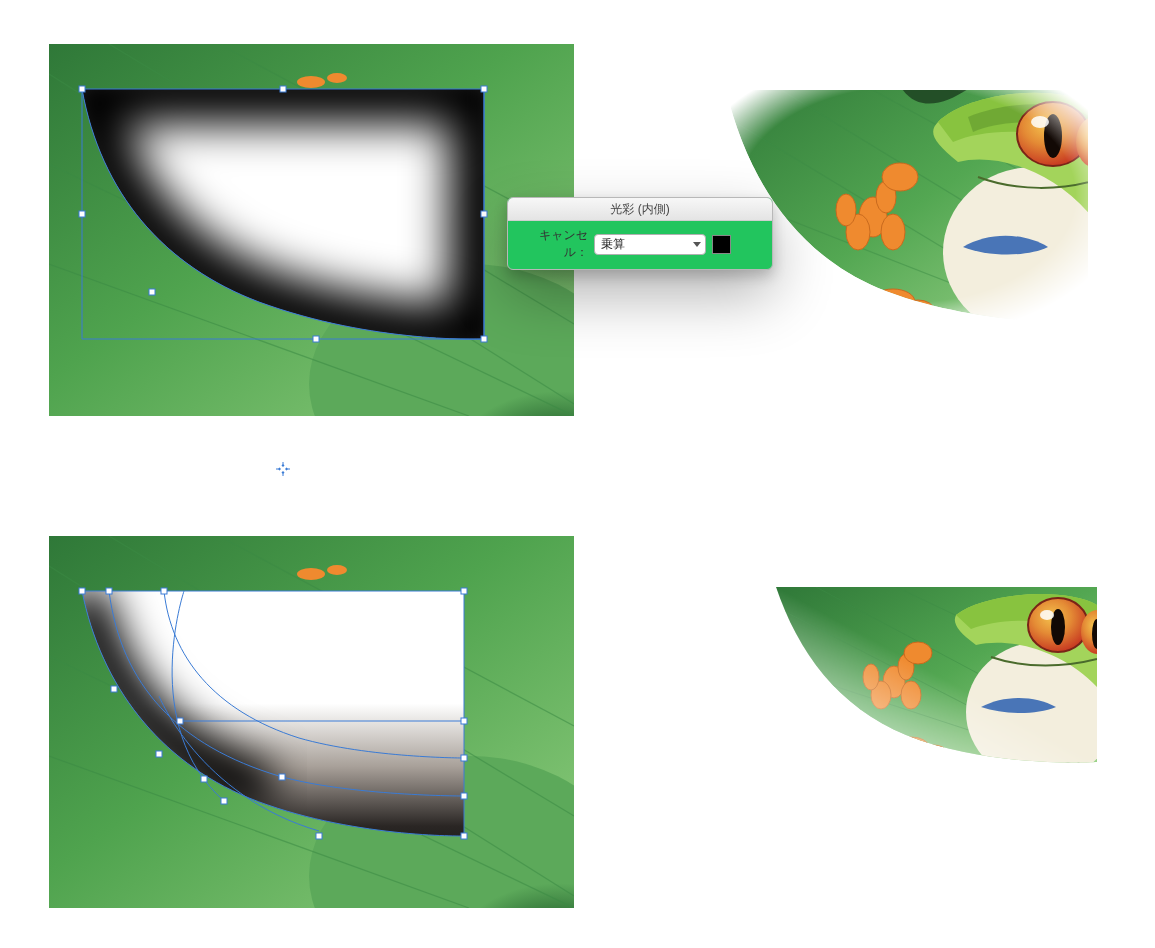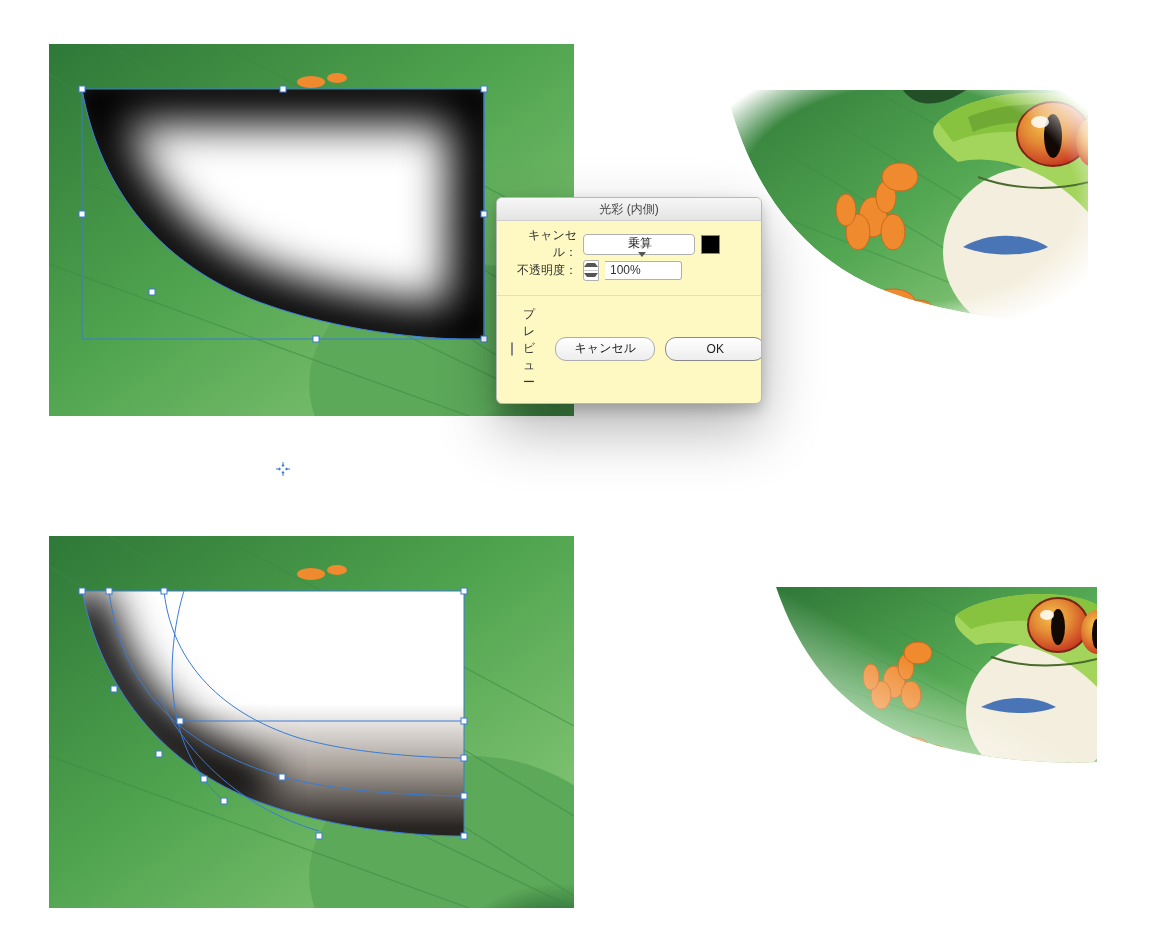--- a/index.html
+++ b/index.html
@@ -50,24 +50,24 @@
 
   
   .frog-wrap {
     position: absolute;
   }
   .frog-wrap svg { display:block; }
 
   
   .dialog {
     position: absolute;
-    left: 496px;
+    left: 507px;
     top: 197px;
     width: 264px;
-    background: #fef9c3;
+    background: #22c55e;
     border: 1px solid #b8b8b8;
     border-radius: 6px;
     box-shadow: 0 25px 60px rgba(0,0,0,0.30), 0 6px 14px rgba(0,0,0,0.20);
     overflow: hidden;
   }
   .dialog-title {
     height: 22px;
     line-height: 22px;
     text-align: center;
     font-size: 12px;
@@ -96,21 +96,20 @@
     align-items:center;
     justify-content:space-between;
     width: 100px;
     height: 19px;
     background: #fff;
     border: 1px solid #b0b0b0;
     border-radius: 4px;
     padding: 0 4px 0 6px;
     font-size: 12px;
     color:#222;
-    flex-direction:column;
   }
   .select .chev {
     width:0;height:0;
     border-left:4px solid transparent;
     border-right:4px solid transparent;
     border-top:5px solid #555;
     margin-left:4px;
   }
   .swatch {
     width: 17px;
@@ -337,45 +336,20 @@
 <div class="dialog">
   <div class="dialog-title">光彩 (内側)</div>
   <div class="dialog-body">
     <div class="row">
       <div class="row-label">キャンセル：</div>
       <div class="select">
         <span>乗算</span>
         <span class="chev"></span>
       </div>
       <div class="swatch"></div>
-    </div>
-    <div class="row">
-      <div class="row-label">不透明度：</div>
-      <div class="stepper">
-        <div class="up">
-            <div class="tri-up"></div>
-          </div>
-        <div>
-            <div class="tri-dn"></div>
-          </div>
-      </div>
-      <div class="num-input">
-        <span>100%</span>
-      </div>
-    </div>
-  </div>
-  <div class="dialog-foot">
-    <div class="cb"></div>
-    <span>プレビュー</span>
-    <div class="foot-spacer"></div>
-    <div class="btn">
-      <span>キャンセル</span>
-    </div>
-    <div class="btn primary">
-      <span>OK</span>
     </div>
   </div>
 </div>
 
 <div class="frog-wrap" style="left:718px;top:82px;width:378px;height:258px;">
   <svg viewBox="0 0 378 258" width="378" height="258">
     <defs>
       <clipPath id="frogClip1">
         <path d="M8 8 H370 V240 C370 240 260 246 160 206 C80 172 30 100 8 8 Z"></path>
       </clipPath>

